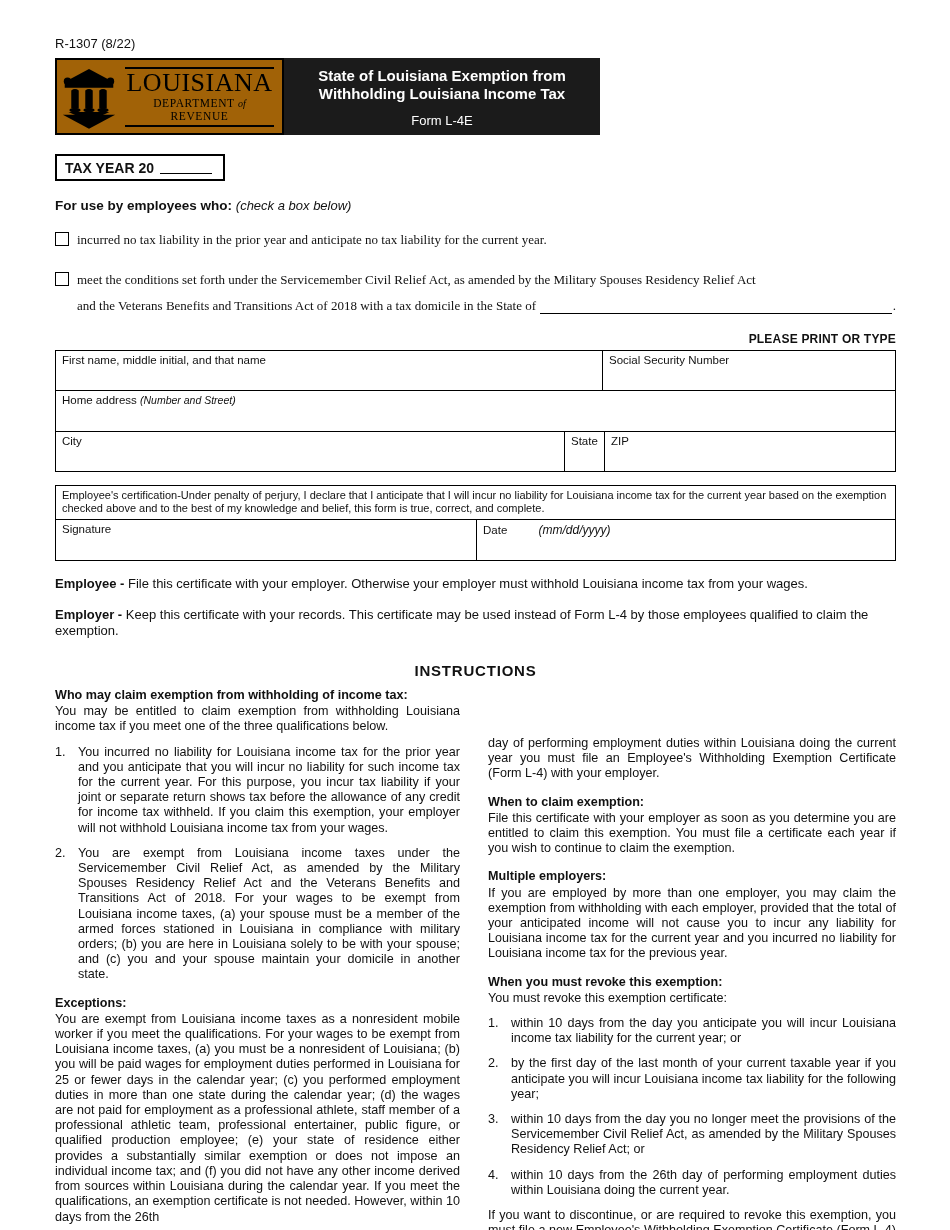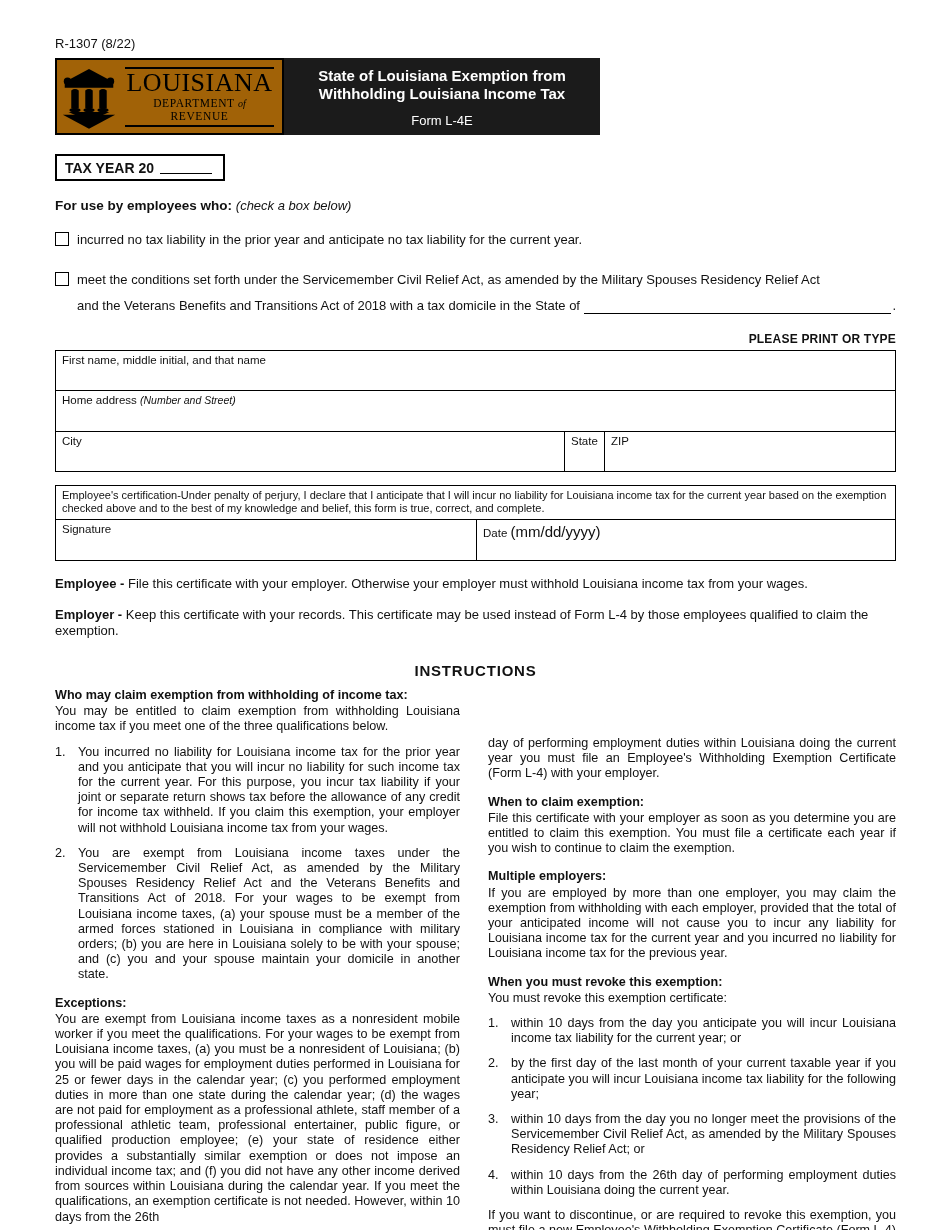--- a/index.html
+++ b/index.html
@@ -27,21 +27,21 @@
   .tax-year-label { font-size:14px; font-weight:bold; }
   .blank-line { display:inline-block; border-bottom:1.5px solid #000; height:13px; }
   .tax-year-blank { width:52px; margin-left:6px; }
 
   
   .use-heading { margin-top:17px; font-size:13.5px; }
   .use-heading b { font-weight:bold; }
   .use-heading .it { font-style:italic; font-weight:normal; font-size:13px; }
   .option { display:flex; align-items:flex-start; margin-top:14px; font-size:13px; line-height:26px; }
   .checkbox { flex:0 0 auto; width:14px; height:14px; border:1.6px solid #000; margin:5px 8px 0 0; background:#fff; cursor:pointer; }
-  .option-text { flex:1; }
+  .option-text { flex:1;font-family:Liberation Serif, serif; }
   .opt2-line2 { display:flex; align-items:flex-end; }
   .opt2-line2 .txt { white-space:nowrap; }
   .opt2-blank { flex:1; margin:0 1px 5px 4px; height:1px; border-bottom:1.5px solid #000; }
 
   .print-notice { text-align:right; font-size:12px; font-weight:bold; margin-top:13px; letter-spacing:0.2px; }
 
   
   .ftable { border:1.8px solid #000; margin-top:4px; }
   .frow { display:flex; border-top:1.5px solid #000; }
   .frow:first-child { border-top:none; }
@@ -51,21 +51,21 @@
   .w-name { width:546px; } .w-ssn { flex:1; }
   .w-addr { width:100%; min-height:40px; }
   .w-city { width:508px; } .w-state { width:40px; } .w-zip { flex:1; }
 
   
   .cert-table { border:1.8px solid #000; margin-top:13px; }
   .cert-text { font-size:11px; line-height:13px; padding:3px 6px 4px 6px; }
   .cert-row { display:flex; border-top:1.5px solid #000; }
   .sig-cell { width:420px; min-height:40px; padding:3px 6px; font-size:11.5px; }
   .date-cell { flex:1; border-left:1.5px solid #000; min-height:40px; padding:3px 6px; font-size:11.5px; }
-  .date-cell .note { font-size:15px; }
+  .date-cell .note { font-style:italic; font-size:12px;margin-left:28px; }
 
   .note-line { margin-top:15px; font-size:13px; line-height:16px; }
   .note-line b { font-weight:bold; }
 
   
   .inst-title { text-align:center; font-size:15px; font-weight:bold; letter-spacing:0.8px; margin-top:23px; }
   .cols { display:flex; margin-top:9px; }
   .col-left { width:405px; }
   .col-right { width:408px; margin-left:28px;margin-top:48px; }
   .col p { font-size:12.6px; line-height:15.2px; text-align:justify; }
@@ -140,20 +140,21 @@
           <span>.</span>
         </span>
       </span>
     </div>
 
     <div class="print-notice">PLEASE PRINT OR TYPE</div>
 
     <div class="ftable">
       <div class="frow">
         <div class="fcell w-name"><span>First name, middle initial, and that name</span></div>
+        <div class="fcell w-ssn cell-divider"><span>Social Security Number</span></div>
       </div>
       <div class="frow">
         <div class="fcell w-addr"><span>Home address</span> <span class="note">(Number and Street)</span></div>
       </div>
       <div class="frow">
         <div class="fcell w-city"><span>City</span></div>
         <div class="fcell w-state cell-divider"><span>State</span></div>
         <div class="fcell w-zip cell-divider"><span>ZIP</span></div>
       </div>
     </div>

